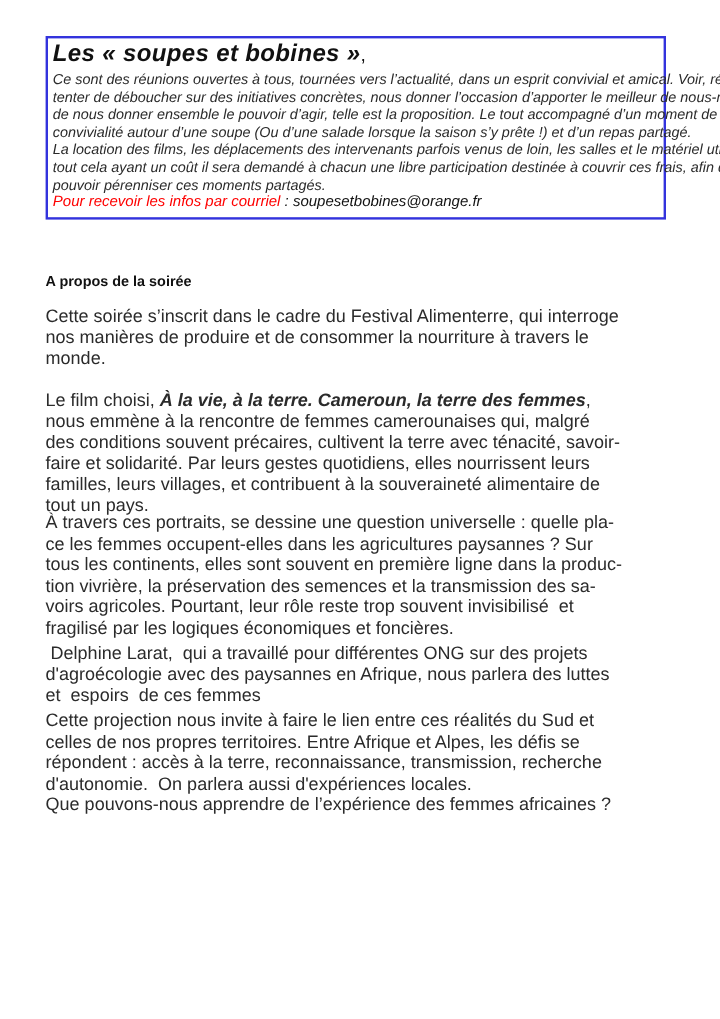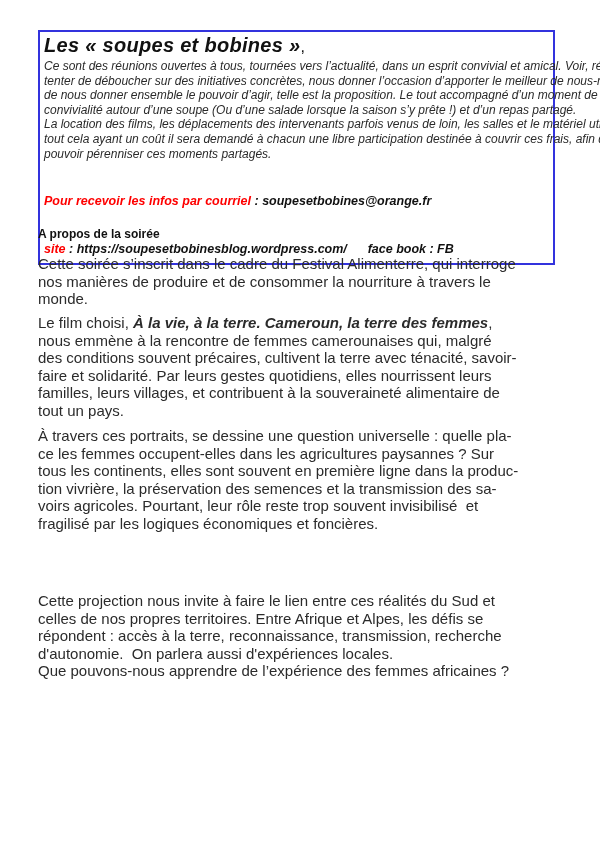--- a/index.html
+++ b/index.html
@@ -5,21 +5,21 @@
   html,body{margin:0;padding:0;background:#ffffff;}
   .page{position:relative;width:600px;height:687px;background:#ffffff;overflow:hidden;
         font-family:"Liberation Sans",sans-serif;color:#1d1d1d;padding-left:32px;}
 
   .notice-box{position:absolute;left:38px;top:30px;width:517px;box-sizing:border-box;
               border:2px solid #3333dd;background:#ffffff;padding:0 6px 5px 4px;}
   .box-title-line{line-height:25px;margin-top:1px;white-space:pre;}
   .title-main{font-weight:bold;font-style:italic;font-size:20px;letter-spacing:.3px;color:#111;}
   .title-comma{font-weight:normal;font-size:16px;color:#111;}
   .box-intro{font-style:italic;font-size:12px;line-height:14.6px;white-space:pre;color:#2a2a2a;}
-  .contact-line{font-size:12.5px;font-weight:bold;font-style:italic;line-height:15.2px;white-space:pre;color:#111;margin-top:33px;}
+  .contact-line{font-size:12.5px;font-weight:normal;font-style:italic;line-height:15.2px;white-space:pre;color:#111;}
   .red{color:#fe0000;}
 
   .heading{position:absolute;left:38px;top:227px;font-size:12px;font-weight:bold;color:#111;}
 
   .para{position:absolute;left:38px;font-size:15px;line-height:17.5px;white-space:pre;color:#2b2b2b;}
   .film-title{font-weight:bold;font-style:italic;}
 
   .participation{position:absolute;left:364px;top:763px;font-size:16.5px;font-weight:bold;
                  font-style:italic;color:#ec671c;}
   .organiser{position:absolute;left:165px;top:787px;font-size:14px;color:#ff2400;}
@@ -32,43 +32,45 @@
   <div class="notice-box">
     <div class="box-title-line"><span class="title-main">Les « soupes et bobines »</span><span class="title-comma">,</span></div>
     <div class="box-intro">Ce sont des réunions ouvertes à tous, tournées vers l’actualité, dans un esprit convivial et amical. Voir, réfléchir et
 tenter de déboucher sur des initiatives concrètes, nous donner l’occasion d’apporter le meilleur de nous-mêmes et
 de nous donner ensemble le pouvoir d’agir, telle est la proposition. Le tout accompagné d’un moment de
 convivialité autour d’une soupe (Ou d’une salade lorsque la saison s’y prête !) et d’un repas partagé.
 La location des films, les déplacements des intervenants parfois venus de loin, les salles et le matériel utilisé ...
 tout cela ayant un coût il sera demandé à chacun une libre participation destinée à couvrir ces frais, afin de
 pouvoir pérenniser ces moments partagés.</div>
     <div class="contact-line"><span class="red">Pour recevoir les infos par courriel</span><span> : soupesetbobines@orange.fr</span></div>
-    <div class="contact-line"><span class="red">site</span><span> : https://soupesetbobinesblog.wordpress.com/      face book : FB</span></div>
   </div>
 
   <div class="heading">A propos de la soirée</div>
 
   <div class="para" style="top:255px">Cette soirée s’inscrit dans le cadre du Festival Alimenterre, qui interroge
 nos manières de produire et de consommer la nourriture à travers le
 monde.</div>
 
-  <div class="para" style="top:314px"><span>Le film choisi, </span><span class="film-title">À la vie, à la terre. Cameroun, la terre des femmes</span><span>,
+  <div class="para" style="top:325px"><span>Le film choisi, </span><span class="film-title">À la vie, à la terre. Cameroun, la terre des femmes</span><span>,
 nous emmène à la rencontre de femmes camerounaises qui, malgré
 des conditions souvent précaires, cultivent la terre avec ténacité, savoir-
 faire et solidarité. Par leurs gestes quotidiens, elles nourrissent leurs
 familles, leurs villages, et contribuent à la souveraineté alimentaire de
 tout un pays.</span></div>
 
   <div class="para" style="top:427px">À travers ces portraits, se dessine une question universelle : quelle pla-
 ce les femmes occupent-elles dans les agricultures paysannes ? Sur
 tous les continents, elles sont souvent en première ligne dans la produc-
 tion vivrière, la préservation des semences et la transmission des sa-
 voirs agricoles. Pourtant, leur rôle reste trop souvent invisibilisé  et
 fragilisé par les logiques économiques et foncières.</div>
 
+  <div class="para" style="top:536px"> Delphine Larat,  qui a travaillé pour différentes ONG sur des projets
+d'agroécologie avec des paysannes en Afrique, nous parlera des luttes
+et  espoirs  de ces femmes</div>
 
   <div class="para" style="top:592px">Cette projection nous invite à faire le lien entre ces réalités du Sud et
 celles de nos propres territoires. Entre Afrique et Alpes, les défis se
 répondent : accès à la terre, reconnaissance, transmission, recherche
 d'autonomie.  On parlera aussi d'expériences locales.
 Que pouvons-nous apprendre de l’expérience des femmes africaines ?</div>
 
   <div class="participation">participation libre</div>
 
   <div class="organiser">Organisé par l'association Soupes et Bobines</div>

